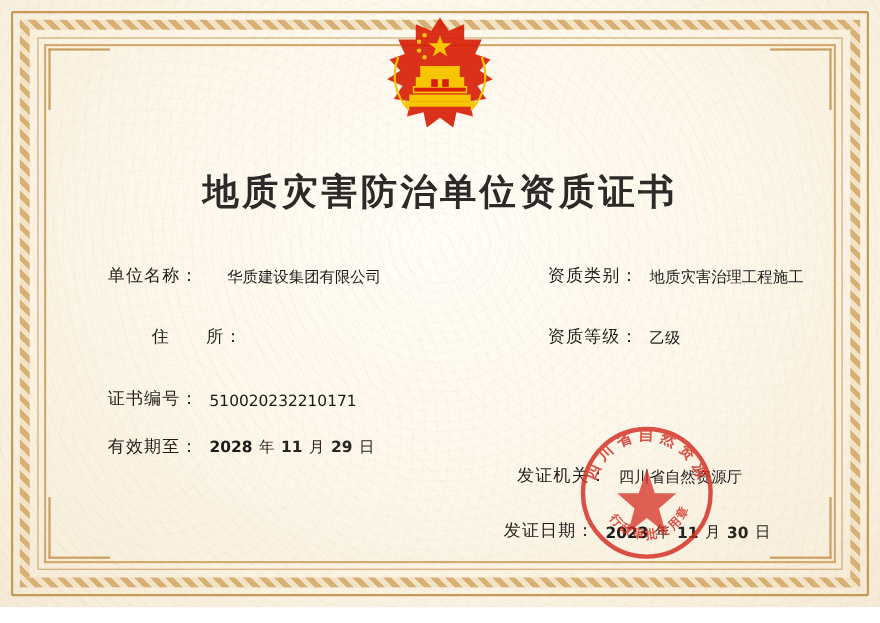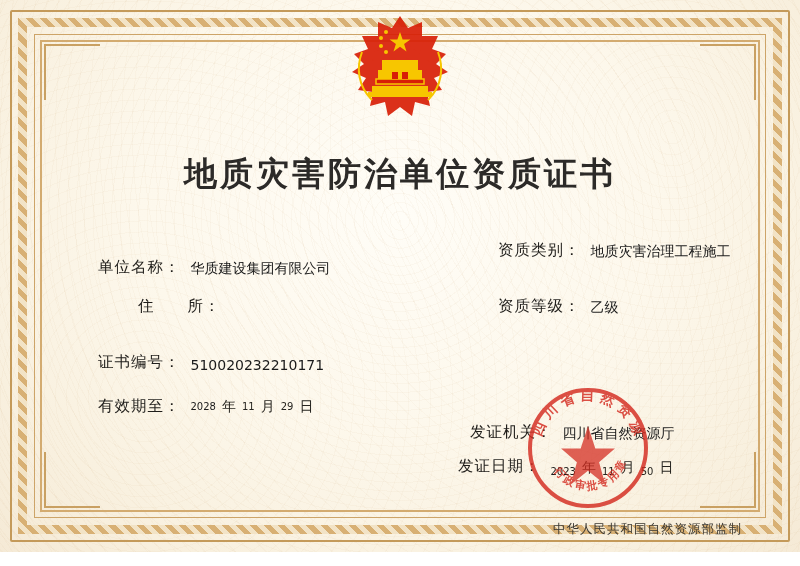--- a/index.html
+++ b/index.html
@@ -118,32 +118,32 @@
     font-family: "DejaVu Serif", "Liberation Serif", serif;
   }
   .value {
     font-size: 14px;
     color: #1a1a1a;
     margin-left: 10px;
     font-family: "DejaVu Sans", "Liberation Sans", sans-serif;
   }
 
   
-  .r-unit   { left: 0px;   top: 25px; }
+  .r-unit   { left: 0px;   top: 8px; gap: 16px; }
   .r-addr   { left: 0px;   top: 64px; margin-left: 40px; }
   .r-certno { left: 0px;   top: 120px; justify-content: space-between; }
   .r-valid  { left: 0px;   top: 164px; align-items: center; }
 
   
   .r-type   { left: 400px; top: 8px; }
   .r-grade  { left: 400px; top: 64px; }
   .r-issuer { left: 372px; top: 190px; }
-  .r-date   { left: 360px; top: 224px; text-align: right; }
-
-  .date-seg { font-family: "DejaVu Sans", "Liberation Sans", sans-serif; font-size: 10px; }
+  .r-date   { left: 360px; top: 240px; text-align: right; }
+
+  .date-seg { font-family: "DejaVu Sans", "Liberation Sans", sans-serif; font-size: 14px; font-weight: bold; }
   .date-unit { font-family: "DejaVu Serif", "Liberation Serif", serif; font-size: 14px; margin: 0 6px; }
 
   
   .seal {
     position: absolute;
     left: 518px;
     top: 378px;
     width: 140px;
     height: 140px;
     pointer-events: none;
@@ -246,21 +246,21 @@
       <span class="label">发证机关：</span>
       <span class="value">四川省自然资源厅</span>
     </div>
 
     <div class="row r-date">
       <span class="label">发证日期：</span>
       <span class="value date-seg">2023</span>
       <span class="date-unit">年</span>
       <span class="date-seg">11</span>
       <span class="date-unit">月</span>
-      <span class="date-seg">50</span>
+      <span class="date-seg">30</span>
       <span class="date-unit">日</span>
     </div>
   </div>
 
   <div class="seal">
     <svg viewBox="0 0 140 140" width="140" height="140">
       <defs>
         <path id="sealTopArc" d="M 22,70 A 48,48 0 0 1 118,70"></path>
         <path id="sealBottomArc" d="M 32,84 A 40,40 0 0 0 108,84"></path>
       </defs>
@@ -270,14 +270,13 @@
         <text font-family="'DejaVu Serif','Liberation Serif',serif" font-size="14" fill="#d42b20" font-weight="bold" letter-spacing="5">
           <textPath href="#sealTopArc" startOffset="7%">四川省自然资源厅</textPath>
         </text>
         <text font-family="'DejaVu Serif','Liberation Serif',serif" font-size="11" fill="#d42b20" font-weight="bold" letter-spacing="2">
           <textPath href="#sealBottomArc" startOffset="10%">行政审批专用章</textPath>
         </text>
       </g>
     </svg>
   </div>
 
-  <div class="footer">中华人民共和国自然资源部监制</div>
 </div>
 
 </body></html>

